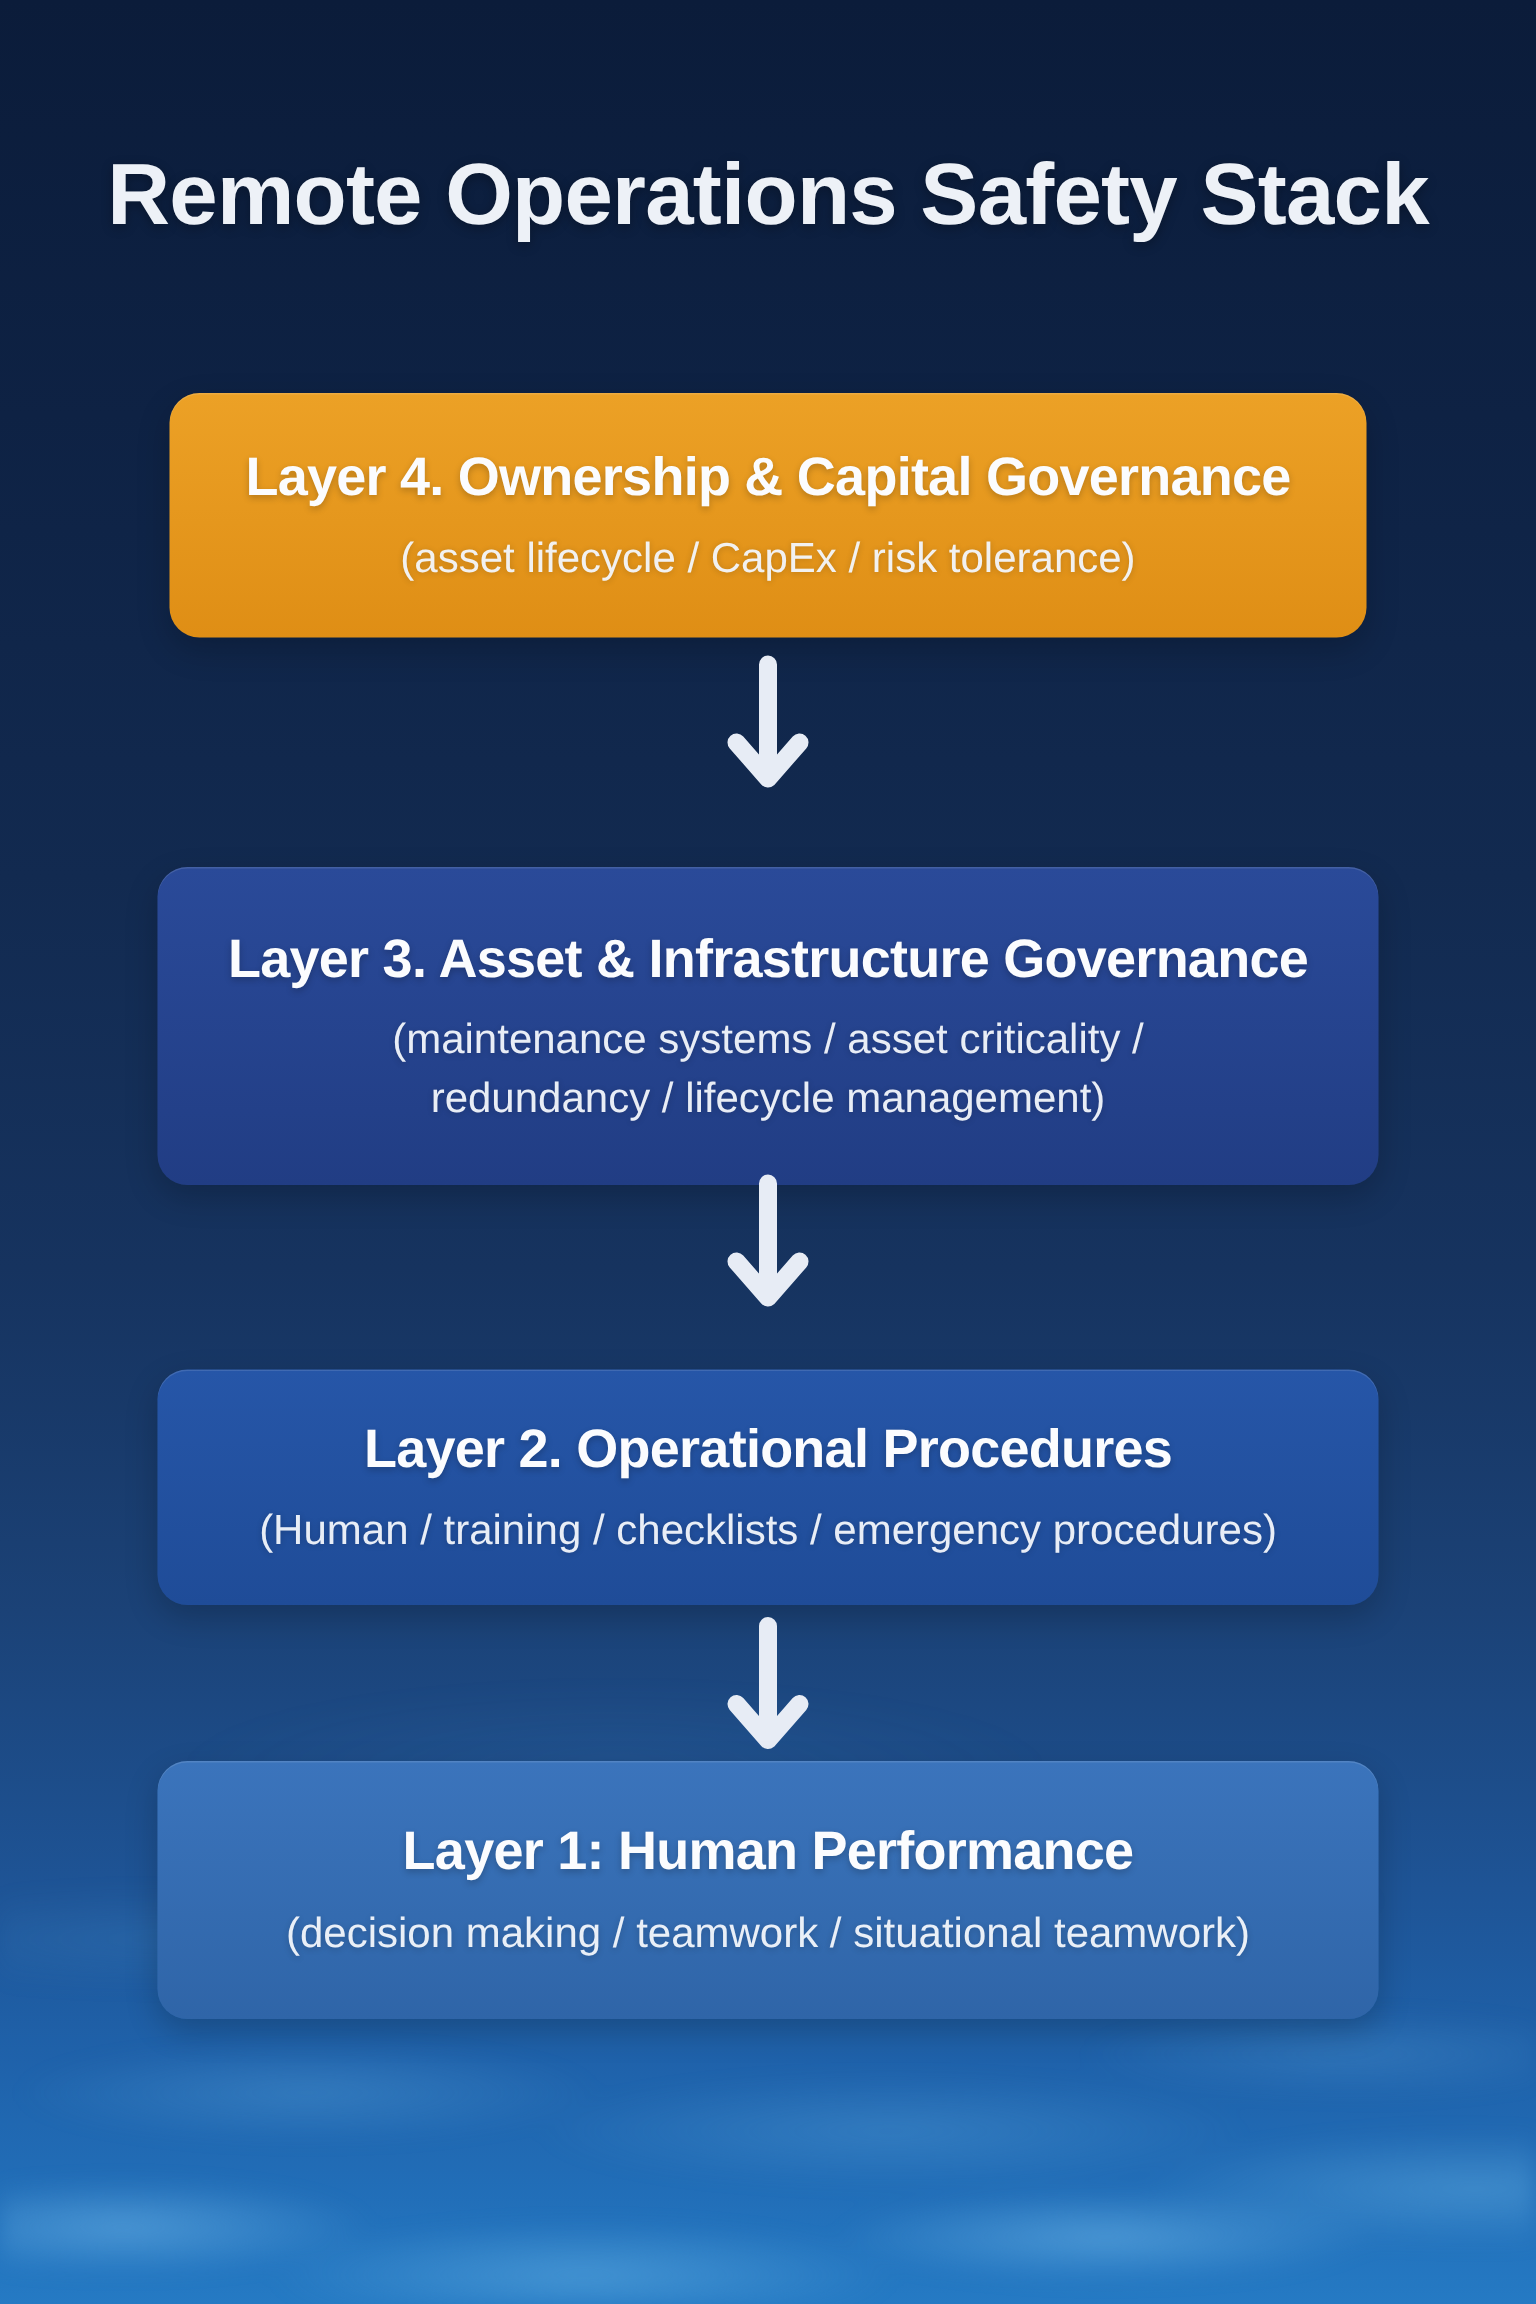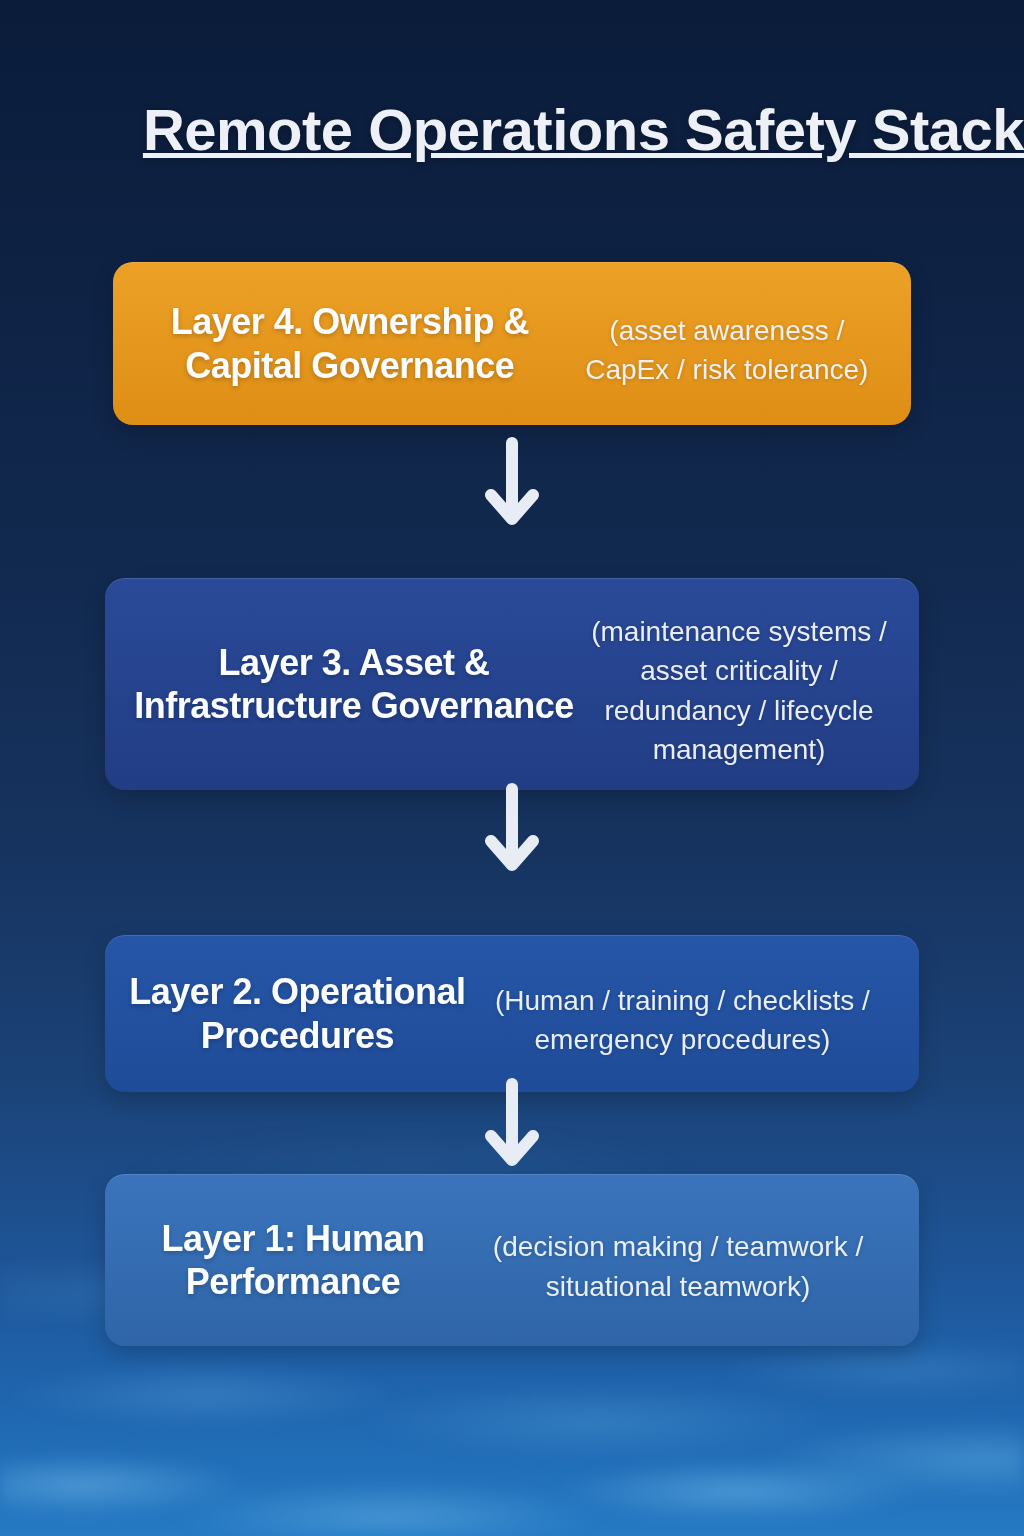--- a/index.html
+++ b/index.html
@@ -45,34 +45,33 @@
       radial-gradient(ellipse 300px 50px at 10% 62%, rgba(95,170,225,0.14), transparent 70%),
       radial-gradient(ellipse 360px 60px at 66% 58%, rgba(95,170,225,0.12), transparent 70%),
       radial-gradient(ellipse 420px 80px at 40% 44%, rgba(85,160,218,0.08), transparent 70%);
   }
   .page-title {
     position: absolute;
     top: 96px;
     left: 0;
     width: 100%;
     margin: 0;
-    text-align: right;
+    text-align: center;
     font-size: 58px;
     font-weight: 700;
     letter-spacing: -0.5px;
     color: #edf1f7;
     text-shadow: 0 2px 8px rgba(0,0,0,0.30);
-    text-decoration: underline;
   }
   .layer-box {
     position: absolute;
     box-sizing: border-box;
     border-radius: 20px;
     display: flex;
-    flex-direction: row;
+    flex-direction: column;
     justify-content: center;
     align-items: center;
     text-align: center;
     padding: 20px 22px;
     box-shadow: 0 8px 22px rgba(0,0,0,0.20), inset 0 1px 0 rgba(255,255,255,0.12);
   }
   .layer-title {
     font-size: 36px;
     font-weight: 700;
     letter-spacing: -0.5px;
@@ -84,21 +83,21 @@
     margin-top: 13px;
     font-size: 28px;
     font-weight: 400;
     color: rgba(243,247,252,0.95);
     line-height: 1.4;
     white-space: pre-line;
     text-shadow: 0 1px 4px rgba(0,0,0,0.18);
   }
   .box-layer4 { left: 113px; top: 262px; width: 798px; height: 163px; }
   .box-layer3 { left: 105px; top: 563px; width: 814px; height: 212px; }
-  .box-layer2 { left: 105px; top: 913px; width: 814px; height: 157px; margin-top: 22px; }
+  .box-layer2 { left: 105px; top: 913px; width: 814px; height: 157px; }
   .box-layer1 { left: 105px; top: 1174px; width: 814px; height: 172px; }
   .arrow {
     position: absolute;
     left: 482px;
     width: 60px;
     height: 108px;
   }
   .arrow-1 { top: 435px; }
   .arrow-2 { top: 781px; }
   .arrow-3 { top: 1076px; }
@@ -107,21 +106,21 @@
 <body>
 
 <div class="stage">
 
   <div class="caustics"></div>
 
   <h1 class="page-title">Remote Operations Safety Stack</h1>
 
   <section class="layer-box box-layer4" style="background: linear-gradient(rgb(236, 161, 38), rgb(223, 142, 21));">
     <div class="layer-title">Layer 4. Ownership &amp; Capital Governance</div>
-    <div class="layer-subtitle">(asset awareness / CapEx / risk tolerance)</div>
+    <div class="layer-subtitle">(asset lifecycle / CapEx / risk tolerance)</div>
   </section>
 
   <svg class="arrow arrow-1" viewBox="0 0 60 108" xmlns="http://www.w3.org/2000/svg">
     <path d="M30 8 V82 M9 60 L30 84 L51 60" fill="none" stroke-width="12" stroke-linecap="round" stroke-linejoin="round" stroke="#E7ECF5"></path>
   </svg>
 
   <section class="layer-box box-layer3" style="background: linear-gradient(rgb(42, 74, 153), rgb(33, 61, 132)); margin-top: 15px;">
     <div class="layer-title">Layer 3. Asset &amp; Infrastructure Governance</div>
     <div class="layer-subtitle">(maintenance systems / asset criticality /
 redundancy / lifecycle management)</div>

